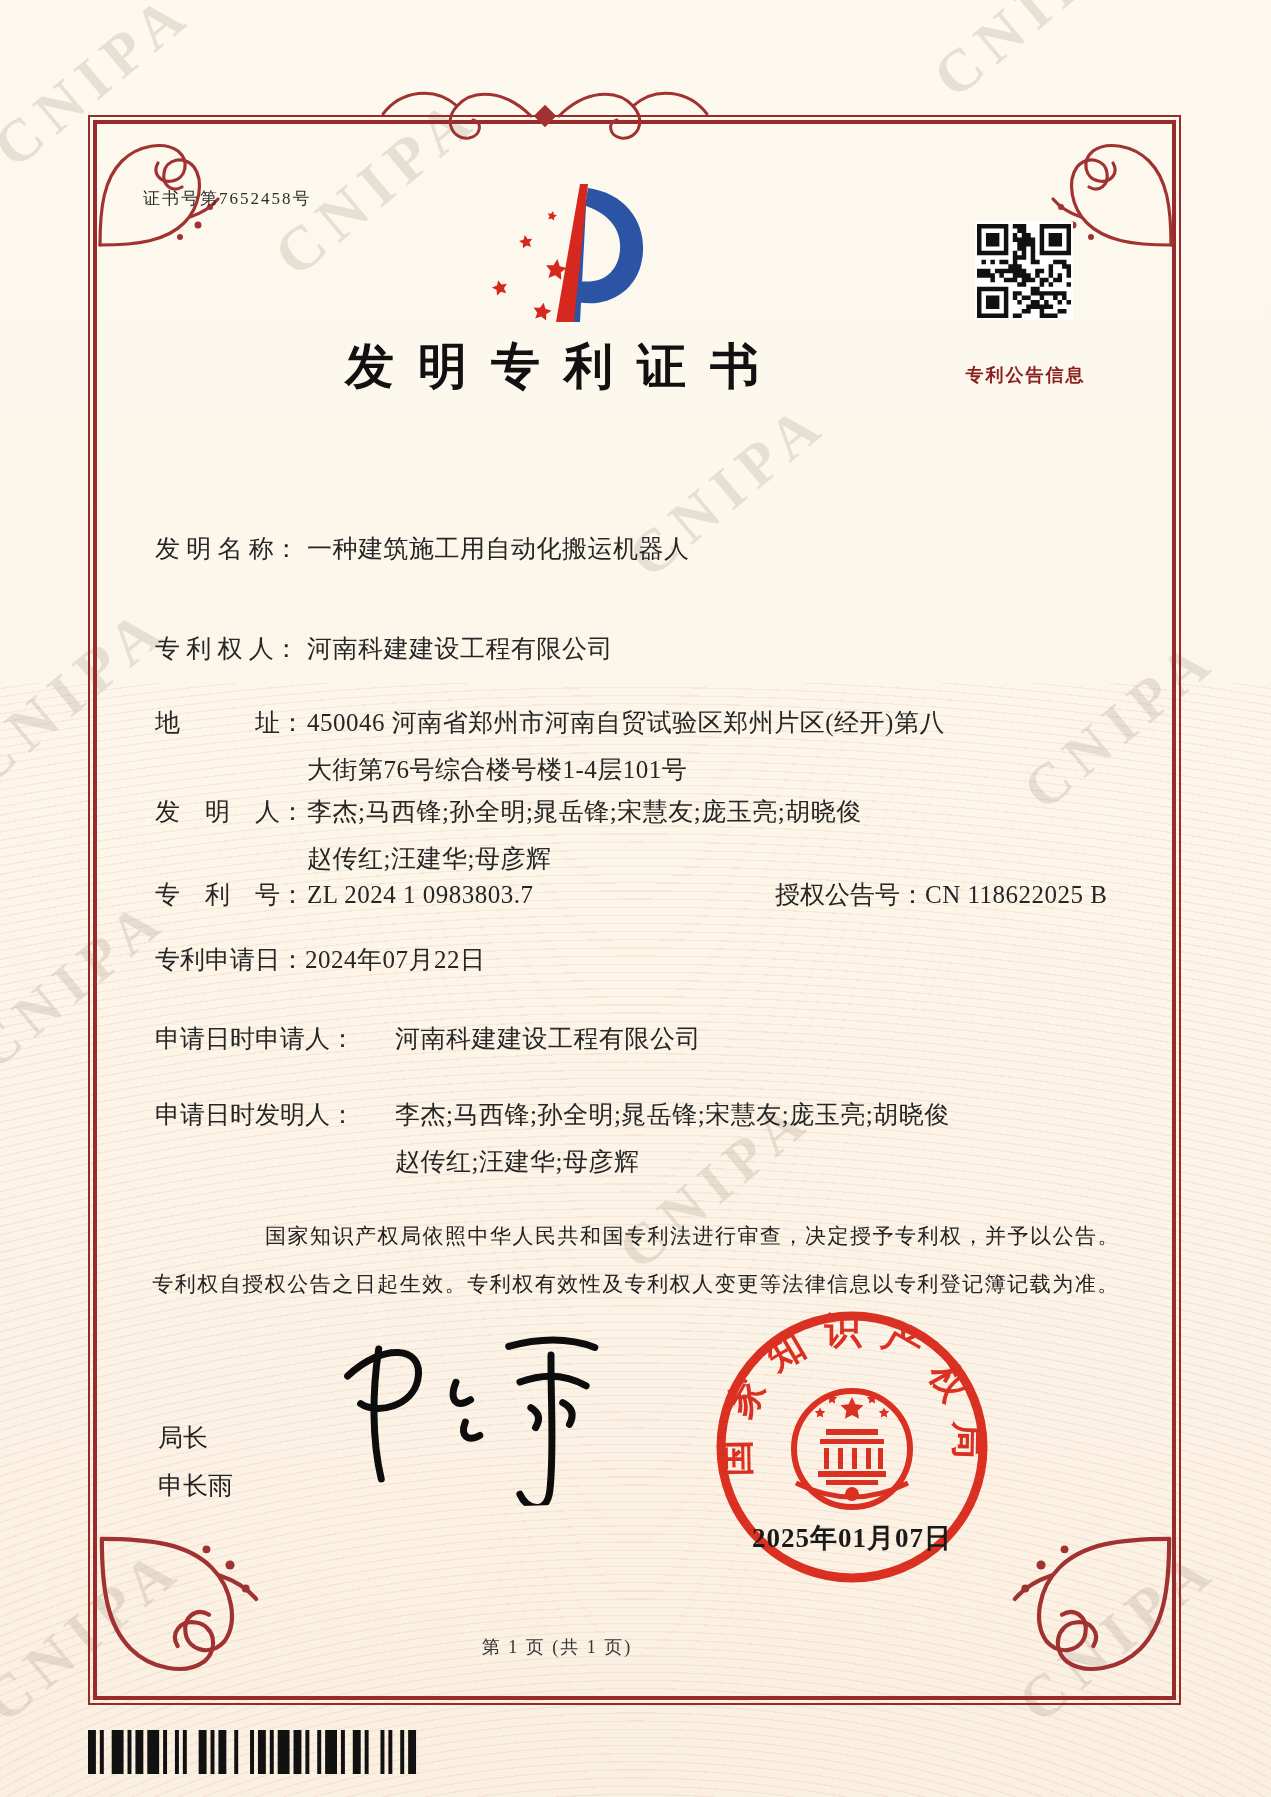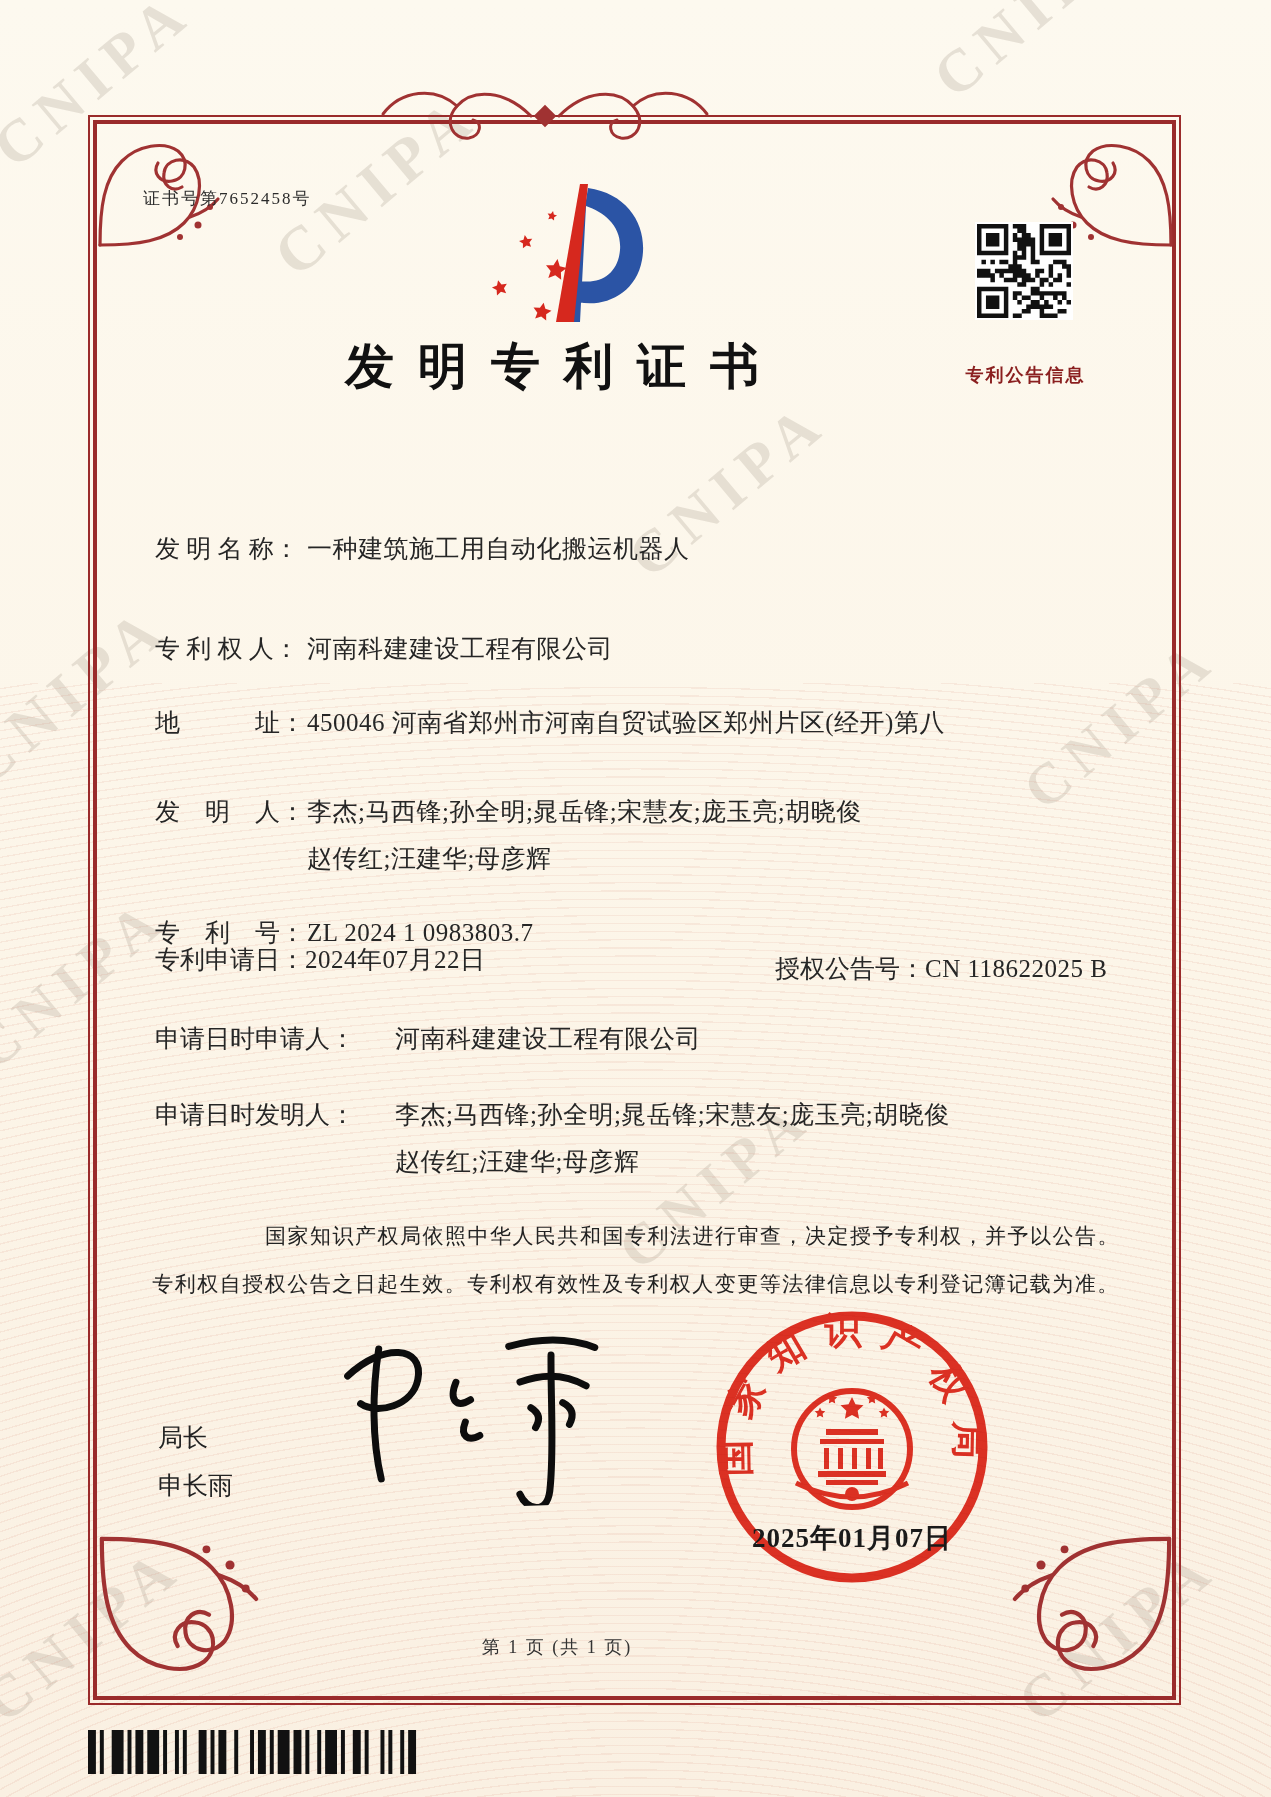--- a/index.html
+++ b/index.html
@@ -24,21 +24,21 @@
   .qr-caption{position:absolute;left:938px;top:326px;width:175px;text-align:center;
     font-size:18px;font-weight:bold;letter-spacing:2px;color:#8a1f1f;margin-top:37px;}
   .title{position:absolute;left:0;top:334px;width:1104px;text-align:center;
     font-size:49px;font-weight:bold;letter-spacing:24px;text-indent:24px;color:#111;}
   
   .row{position:absolute;left:155px;font-size:25px;white-space:nowrap;color:#262626;}
   .lbl{display:inline-block;width:152px;}
   .lbl-w{display:inline-block;width:240px;}
   .ind{display:inline-block;width:152px;}
   .ind-w{display:inline-block;width:240px;}
-  .pair-r{position:absolute;left:620px;top:0;margin-top:36px;}
+  .pair-r{position:absolute;left:620px;top:0;}
   .val{letter-spacing:.5px;}
   
   .body1{position:absolute;left:140px;top:1222px;width:980px;text-align:right;font-size:21px;letter-spacing:1.5px;}
   .body2{position:absolute;left:96px;top:1270px;width:1080px;text-align:center;font-size:21px;letter-spacing:1.5px;}
   
   .dtitle{position:absolute;left:158px;top:1421px;font-size:25px;}
   .dname{position:absolute;left:158px;top:1469px;font-size:25px;}
   .sig{position:absolute;left:315px;top:1318px;transform:rotate(-2deg);}
   
   .seal{position:absolute;left:712px;top:1307px;width:280px;height:280px;opacity:.94;mix-blend-mode:multiply;}
@@ -136,27 +136,30 @@
 
   <div class="row" style="top:532px">
     <span class="lbl">发 明 名 称：</span><span class="val">一种建筑施工用自动化搬运机器人</span>
   </div>
   <div class="row" style="top:632px">
     <span class="lbl">专 利 权 人：</span><span class="val">河南科建建设工程有限公司</span>
   </div>
   <div class="row" style="top:706px">
     <span class="lbl">地　　　址：</span><span class="val">450046 河南省郑州市河南自贸试验区郑州片区(经开)第八</span>
   </div>
+  <div class="row" style="top:753px">
+    <span class="ind"></span><span class="val">大街第76号综合楼号楼1-4层101号</span>
+  </div>
   <div class="row" style="top:795px">
     <span class="lbl">发　明　人：</span><span class="val">李杰;马西锋;孙全明;晁岳锋;宋慧友;庞玉亮;胡晓俊</span>
   </div>
   <div class="row" style="top:842px">
     <span class="ind"></span><span class="val">赵传红;汪建华;母彦辉</span>
   </div>
-  <div class="row" style="top:916px;width:1000px">
+  <div class="row" style="top:878px;width:1000px">
     <span class="lbl">专　利　号：</span><span class="val">ZL 2024 1 0983803.7</span>
     <span class="pair-r">
       <span>授权公告号：</span><span class="val">CN 118622025 B</span>
     </span>
   </div>
   <div class="row" style="top:943px;width:1000px">
     <span>专利申请日：</span><span class="val">2024年07月22日</span>
   </div>
   <div class="row" style="top:1022px">
     <span class="lbl-w">申请日时申请人：</span><span class="val">河南科建建设工程有限公司</span>

